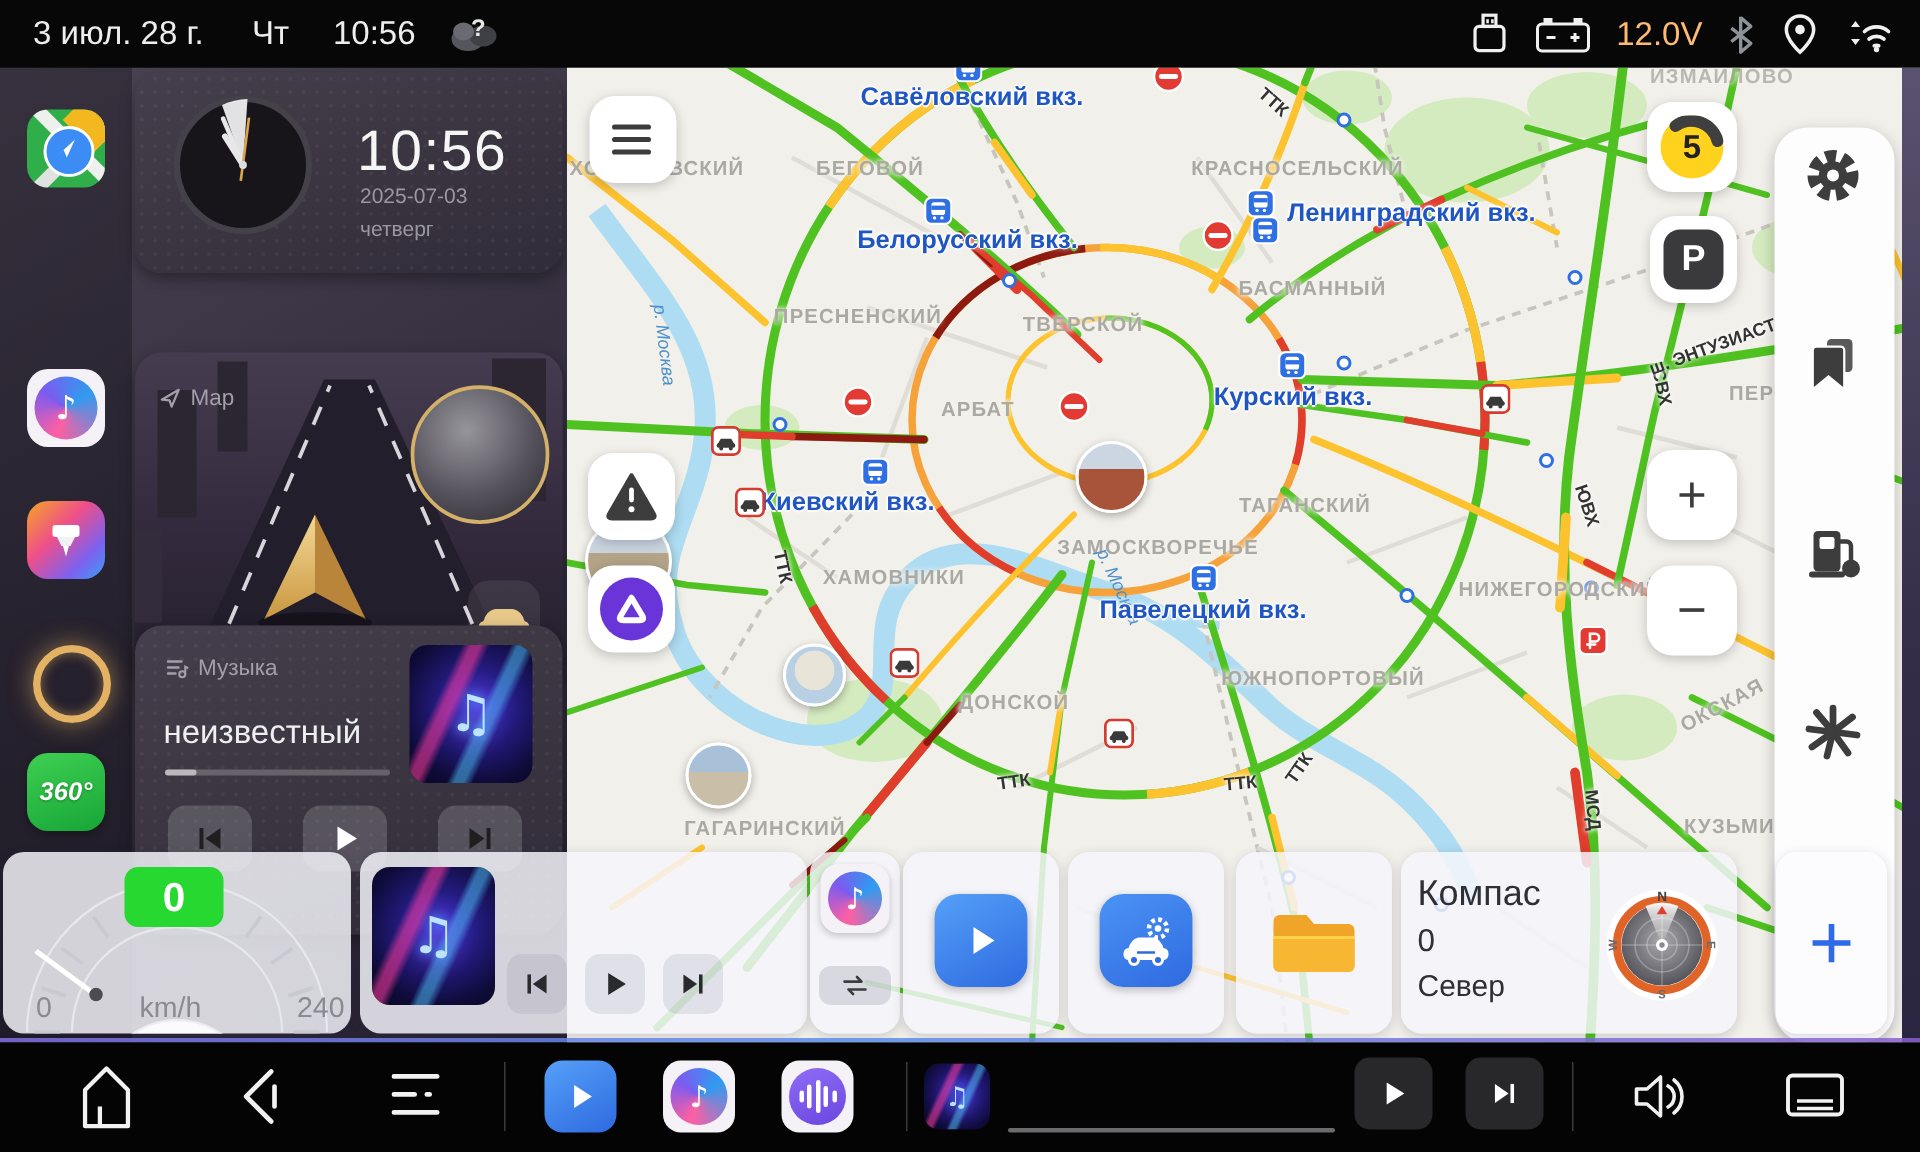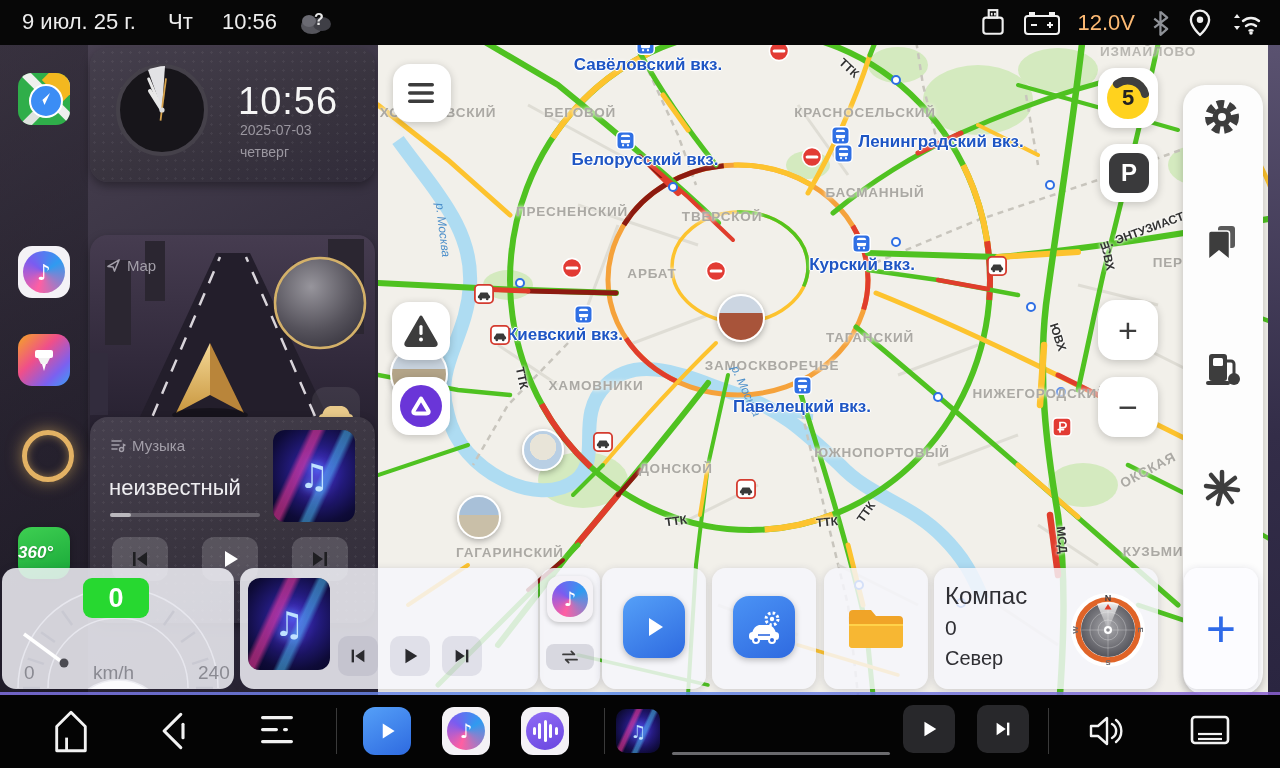--- a/index.html
+++ b/index.html
@@ -108,21 +108,21 @@
     <symbol id="sym-toll" viewBox="0 0 20 20">
       <rect x="0.9" y="0.9" width="18.2" height="18.2" rx="4" fill="#e23b34" stroke="#fff" stroke-width="1.6"></rect>
       <path d="M8,15 V5.5 H11.5 a2.6,2.6 0 0 1 0,5.2 H8 M6.2,12.6 H11.5" fill="none" stroke="#fff" stroke-width="1.7" stroke-linecap="round"></path>
     </symbol>
   </defs>
 </svg>
 
 <div id="stage">
 
   <div id="statusbar" class="abs">
-    <div class="abs sb-text" style="left:22px;">9 июл. 25 г.</div>
+    <div class="abs sb-text" style="left:22px;">3 июл. 28 г.</div>
     <div class="abs sb-text" style="left:168px;">Чт</div>
     <div class="abs sb-text" style="left:222px;">10:56</div>
     <div class="abs" style="left:296px;top:8px;width:42px;height:30px;">
       <svg width="42" height="30" viewBox="0 0 42 30">
         <ellipse cx="16" cy="18" rx="11" ry="8" fill="#55555c"></ellipse>
         <ellipse cx="26" cy="16" rx="9" ry="7" fill="#3f3f46"></ellipse>
         <ellipse cx="13" cy="13" rx="7" ry="6" fill="#6a6a72"></ellipse>
       </svg>
       <span class="abs" style="left:18px;top:3px;font-size:16px;color:#e8e8e8;font-weight:700;">?</span>
     </div>
@@ -173,21 +173,21 @@
         </div>
       </div>
       <div class="abs railico" style="top:289px;background:linear-gradient(135deg,#f5a623,#ef4f8a 40%,#7b61f0 75%,#3aa0f5);display:flex;align-items:center;justify-content:center;">
         <svg width="30" height="30" viewBox="0 0 30 30">
           <rect x="6" y="5" width="18" height="8" rx="2" fill="#fff"></rect>
           <path d="M9,13 h12 l-3,6 h-6 z" fill="#f2f2f2"></path>
           <path d="M13,19 h4 l-2,7 z" fill="#fff"></path>
         </svg>
       </div>
       <div class="abs" style="left:22px;top:385px;width:42px;height:42px;border-radius:50%;border:5px solid #e3b264;box-shadow:0 0 16px rgba(235,185,95,.55),inset 0 0 8px rgba(235,185,95,.5);"></div>
-      <div class="abs railico" style="top:482px;background:linear-gradient(160deg,#3ecf52,#17a637);display:flex;align-items:center;box-shadow:0 2px 6px rgba(0,0,0,.3);">
+      <div class="abs railico" style="top:457px;background:linear-gradient(160deg,#3ecf52,#17a637);display:flex;align-items:center;justify-content:center;box-shadow:0 2px 6px rgba(0,0,0,.3);">
         <span style="color:#fff;font-weight:700;font-size:17px;font-style:italic;text-shadow:0 1px 2px rgba(0,0,0,.3);">360°</span>
       </div>
     </div>
 
     <div class="abs wcard" style="top:3px;height:134px;">
       <div class="tex"></div>
       <svg class="abs" style="left:24px;top:14px;" width="96" height="96" viewBox="0 0 96 96">
         <circle cx="48" cy="48" r="44" fill="#17151a" stroke="#45414a" stroke-width="4"></circle>
         <path d="M48,48 L34,8 A44,44 0 0 1 51,4 Z" fill="rgba(244,244,246,.92)"></path>
         <line x1="48" y1="48" x2="36" y2="29" stroke="#e8e8e8" stroke-width="4" stroke-linecap="round"></line>

